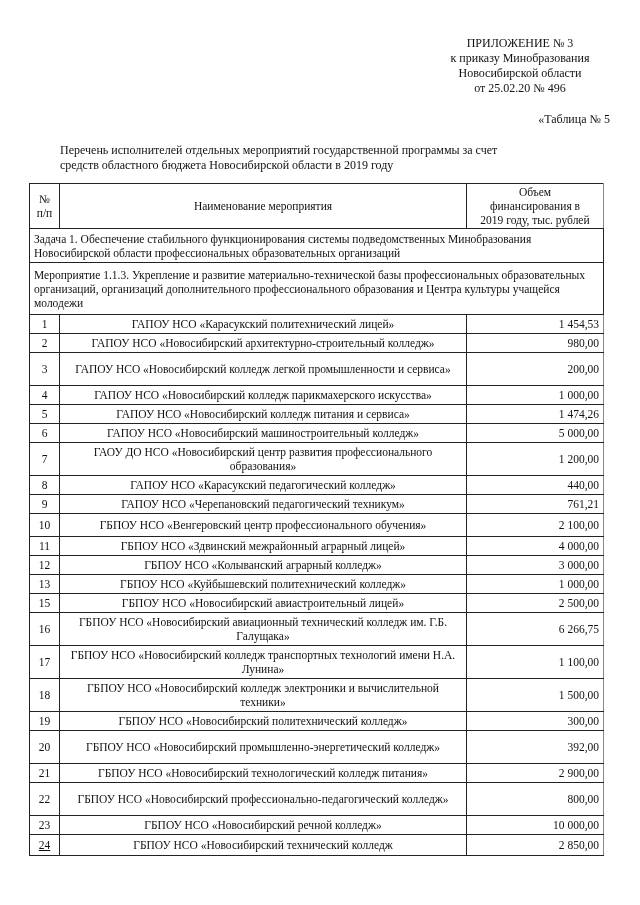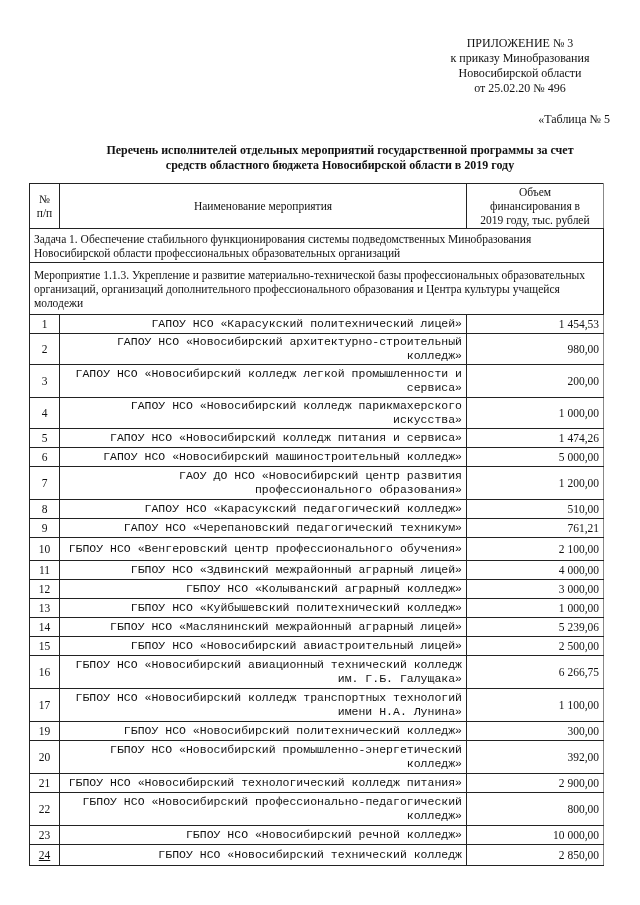--- a/index.html
+++ b/index.html
@@ -11,39 +11,39 @@
   .appendix {
     position: absolute; left: 420px; top: 36px; width: 200px;
     text-align: center; font-size: 12px; line-height: 15px;
   }
   .table-ref {
     position: absolute; left: 500px; top: 112px; width: 110px;
     text-align: right; font-size: 12px; line-height: 15px;
   }
   .doc-title {
     position: absolute; left: 60px; top: 143px; width: 560px;
-    text-align: center; font-size: 12px; line-height: 15px; font-weight: bold;
+    font-size: 12px; line-height: 15px; font-weight: normal;
   }
   table.grid {
     position: absolute; left: 29px; top: 183px;
     width: 574px; border-collapse: collapse; table-layout: fixed;
     font-size: 11.5px; line-height: 14px;
   }
   table.grid td, table.grid th {
     border: 1px solid #222; padding: 1px 4px; vertical-align: middle;
     font-weight: normal;
   }
   table.grid td.val { border-left: 1.5px solid #888; border-right: 1.5px solid #888; }
   col.c-num { width: 30px; }
   col.c-name { width: 407px; }
   col.c-val { width: 137px; }
   .hdr th { text-align: center; }
   .hdr th.val { border-left: 1.5px solid #888; border-right: 1.5px solid #888; }
   td.num { text-align: center; vertical-align: bottom; padding: 1px 2px 2px; }
-  td.name { text-align: right; font-family: Liberation Mono, monospace; }
+  td.name { text-align: center; }
   td.val { text-align: right; padding-right: 3px; }
   td.section {
     font-weight: bold; padding: 4px 4px; text-align: left;
     border-right: 1.5px solid #888;
     font-family: Liberation Serif, serif;
   }
   tr.single td { height: 16px; }
   tr.double td { height: 30px; }
 </style>
 </head>
@@ -120,21 +120,21 @@
     <td class="val">5 000,00</td>
   </tr>
   <tr class="double">
     <td class="num">7</td>
     <td class="name">ГАОУ ДО НСО «Новосибирский центр развития профессионального образования»</td>
     <td class="val">1 200,00</td>
   </tr>
   <tr class="single">
     <td class="num">8</td>
     <td class="name">ГАПОУ НСО «Карасукский педагогический колледж»</td>
-    <td class="val">510,00</td>
+    <td class="val">440,00</td>
   </tr>
   <tr class="single">
     <td class="num">9</td>
     <td class="name">ГАПОУ НСО «Черепановский педагогический техникум»</td>
     <td class="val">761,21</td>
   </tr>
   <tr class="single">
     <td class="num" style="height:20px;">10</td>
     <td class="name">ГБПОУ НСО «Венгеровский центр профессионального обучения»</td>
     <td class="val">2 100,00</td>
@@ -148,39 +148,39 @@
     <td class="num">12</td>
     <td class="name">ГБПОУ НСО «Колыванский аграрный колледж»</td>
     <td class="val">3 000,00</td>
   </tr>
   <tr class="single">
     <td class="num">13</td>
     <td class="name">ГБПОУ НСО «Куйбышевский политехнический колледж»</td>
     <td class="val">1 000,00</td>
   </tr>
   <tr class="single">
-    <td class="num">14</td>
-    <td class="name">ГБПОУ НСО «Маслянинский межрайонный аграрный лицей»</td>
-    <td class="val">5 239,06</td>
-  </tr>
-  <tr class="single">
     <td class="num">15</td>
     <td class="name">ГБПОУ НСО «Новосибирский авиастроительный лицей»</td>
     <td class="val">2 500,00</td>
   </tr>
   <tr class="double">
     <td class="num">16</td>
     <td class="name">ГБПОУ НСО «Новосибирский авиационный технический колледж им. Г.Б. Галущака»</td>
     <td class="val">6 266,75</td>
   </tr>
   <tr class="double">
     <td class="num">17</td>
     <td class="name">ГБПОУ НСО «Новосибирский колледж транспортных технологий имени Н.А. Лунина»</td>
     <td class="val">1 100,00</td>
   </tr>
+  <tr class="double">
+    <td class="num">18</td>
+    <td class="name">ГБПОУ НСО «Новосибирский колледж электроники и вычислительной техники»</td>
+    <td class="val">1 500,00</td>
+  </tr>
   <tr class="single">
     <td class="num">19</td>
     <td class="name">ГБПОУ НСО «Новосибирский политехнический колледж»</td>
     <td class="val">300,00</td>
   </tr>
   <tr class="double">
     <td class="num">20</td>
     <td class="name">ГБПОУ НСО «Новосибирский промышленно-энергетический колледж»</td>
     <td class="val">392,00</td>
   </tr>

